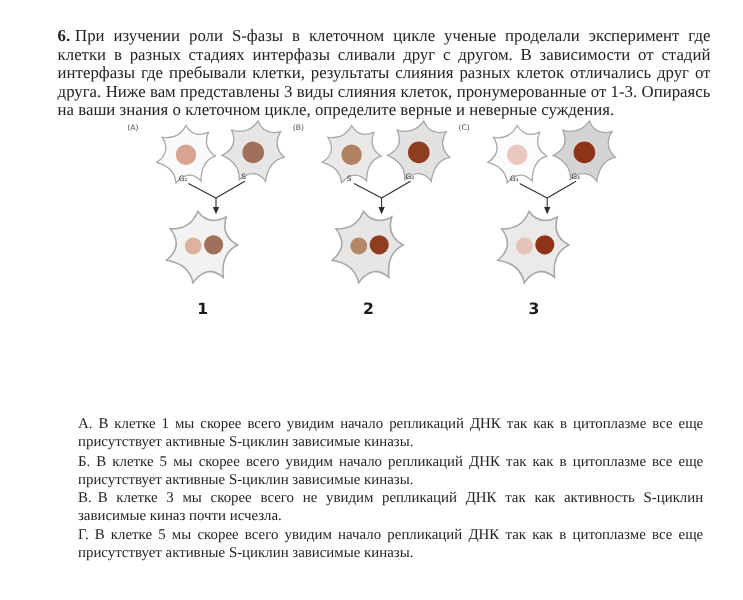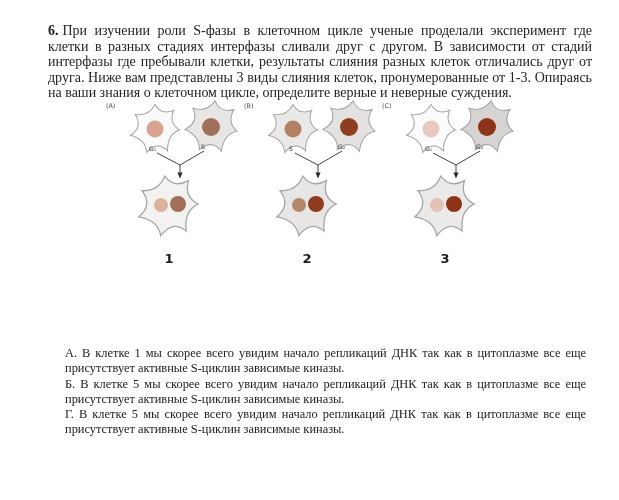--- a/index.html
+++ b/index.html
@@ -111,14 +111,15 @@
       <circle cx="78" cy="107" r="8" fill="#8c3318"></circle>
     </svg>
     <div class="panel-num">3</div>
   </div>
 
 </div>
 
 <div class="options">
   <p><span class="opt-letter">А.</span><span>В клетке 1 мы скорее всего увидим начало репликаций ДНК так как в цитоплазме все еще присутствует активные S-циклин зависимые киназы.</span></p>
   <p><span class="opt-letter">Б.</span><span>В клетке 5 мы скорее всего увидим начало репликаций ДНК так как в цитоплазме все еще присутствует активные S-циклин зависимые киназы.</span></p>
+  <p><span class="opt-letter">В.</span><span>В клетке 3 мы скорее всего не увидим репликаций ДНК так как активность S-циклин зависимые киназ почти исчезла.</span></p>
   <p><span class="opt-letter">Г.</span><span>В клетке 5 мы скорее всего увидим начало репликаций ДНК так как в цитоплазме все еще присутствует активные S-циклин зависимые киназы.</span></p>
 </div>
 
 </body></html>

